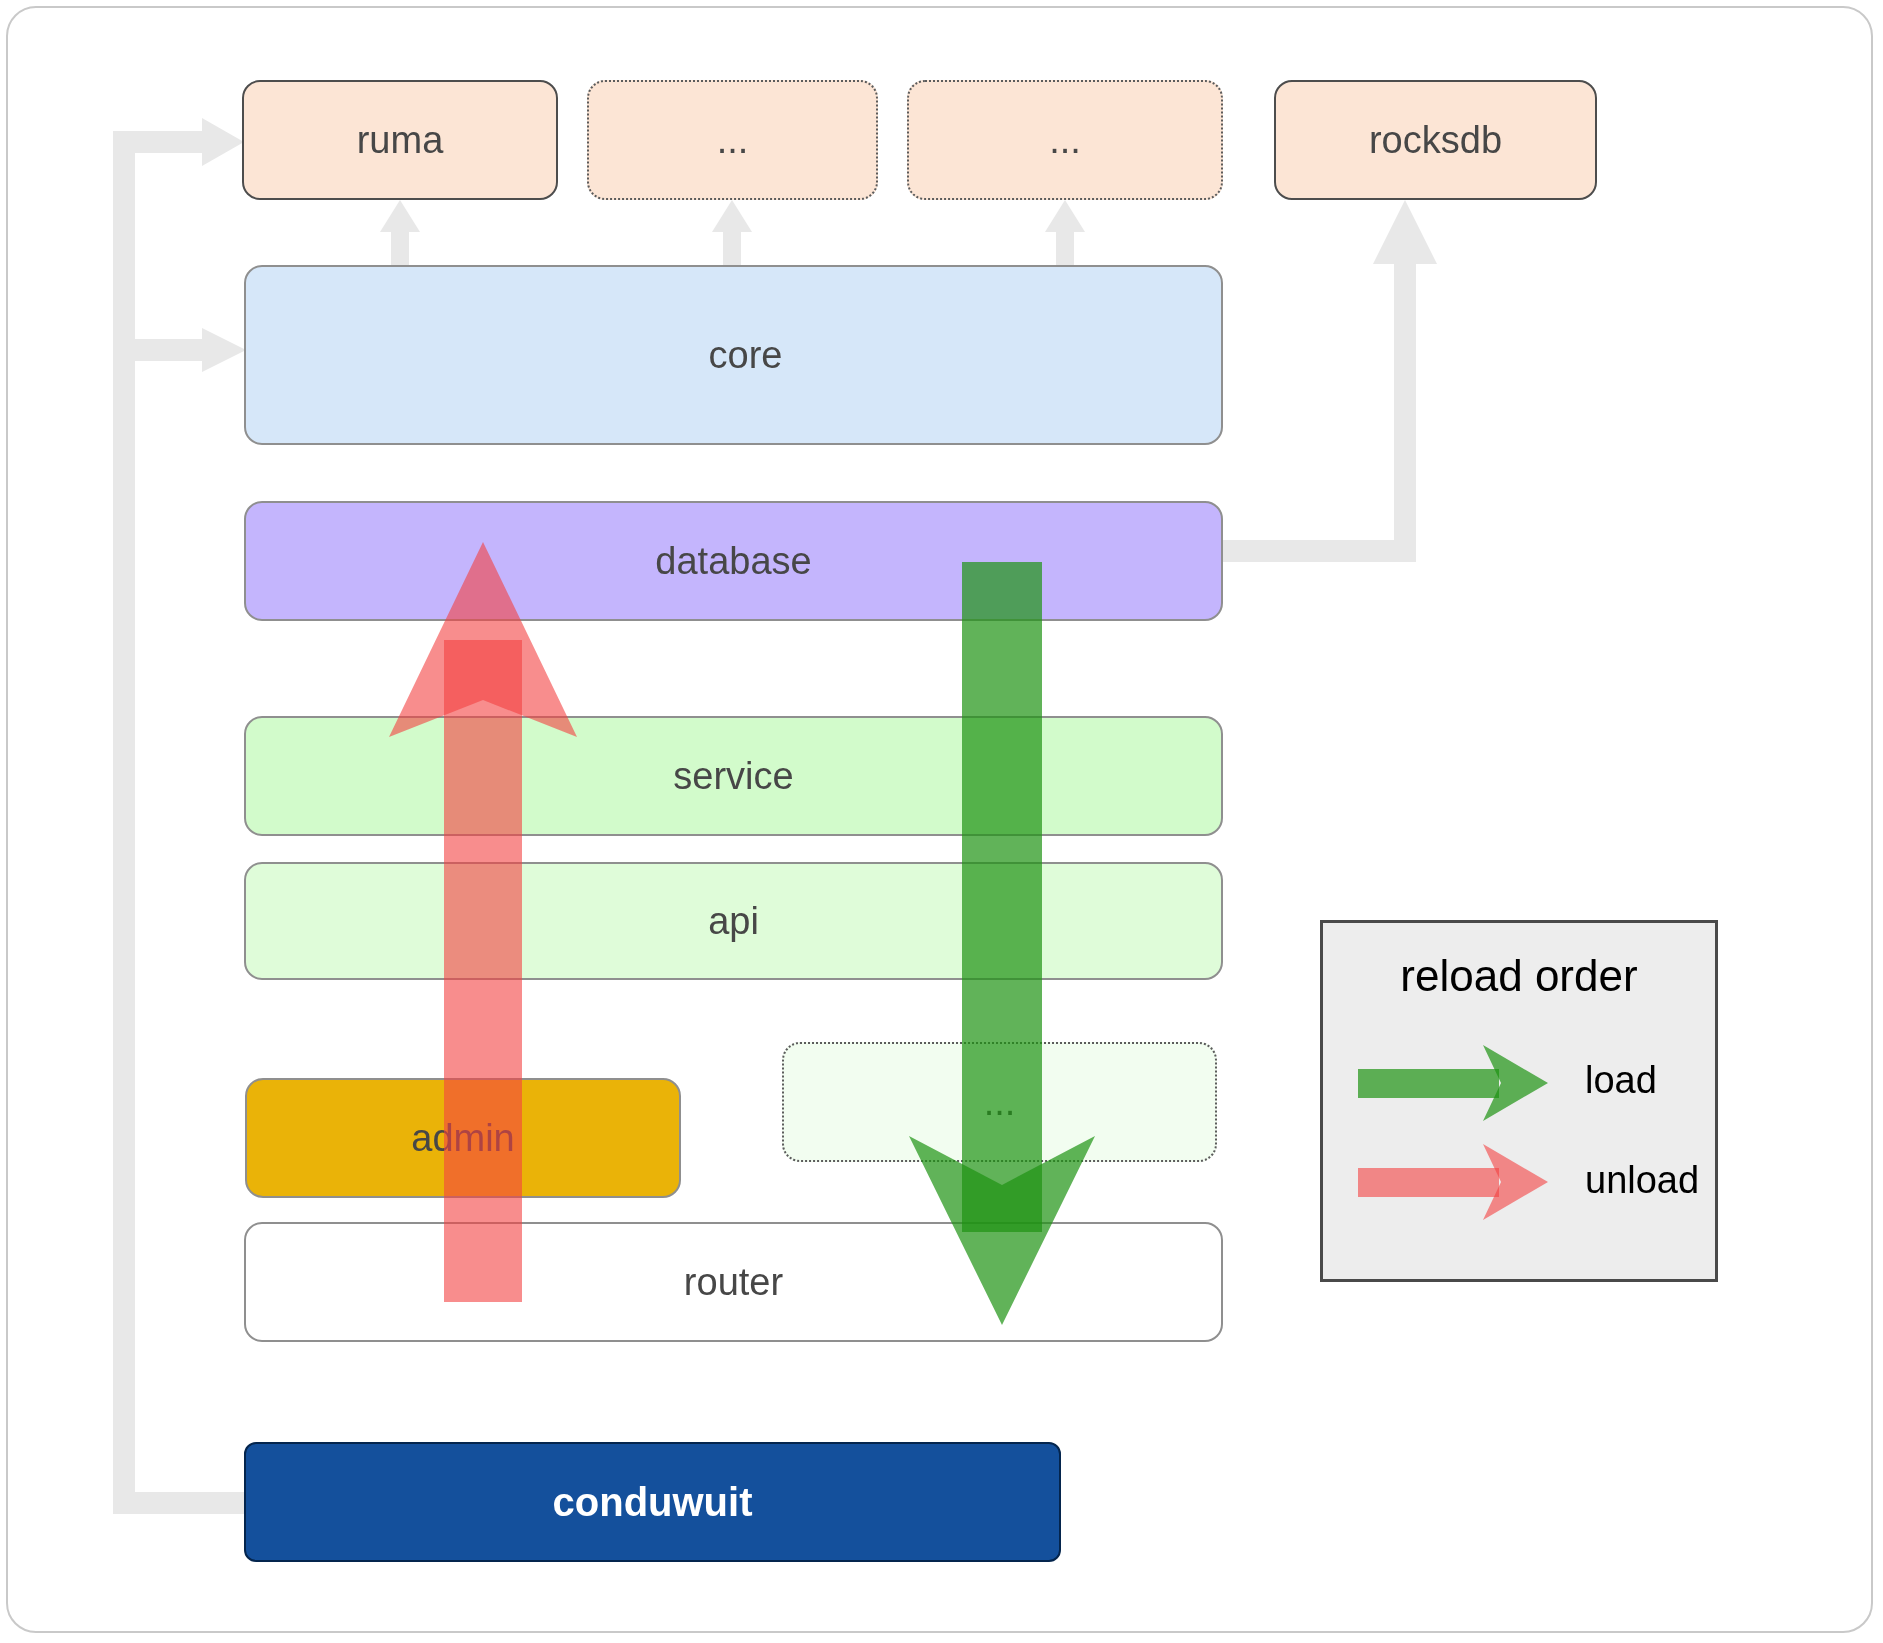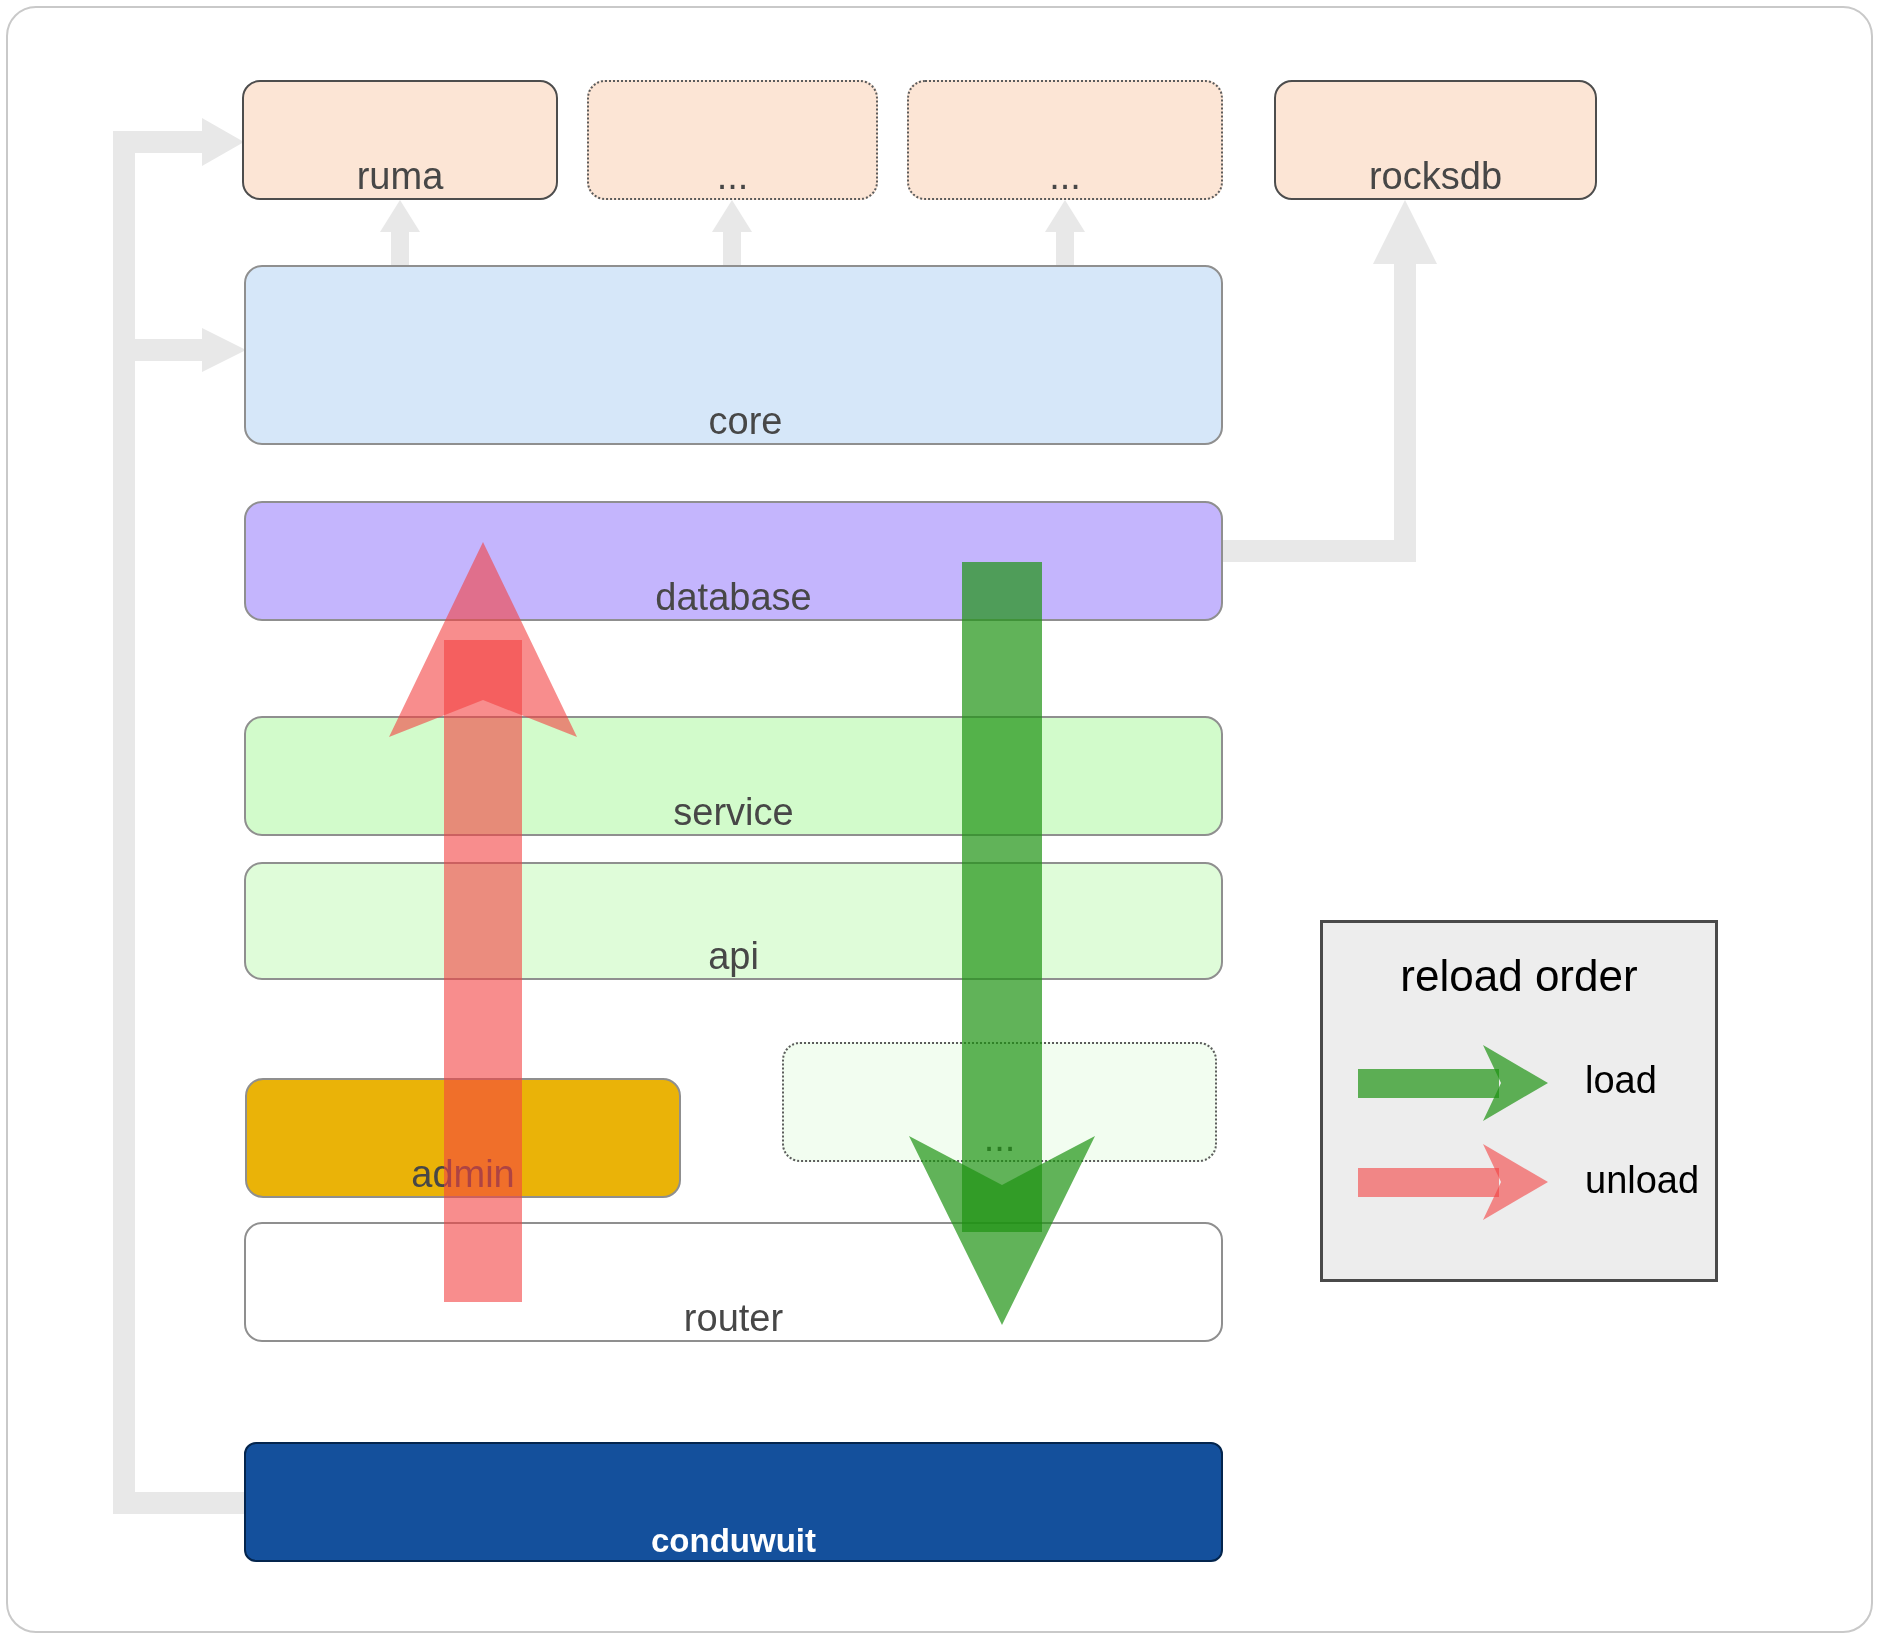--- a/index.html
+++ b/index.html
@@ -2,38 +2,38 @@
 <html><head>
 <meta charset="utf-8">
 <style>
   html,body{margin:0;padding:0;background:#ffffff;}
   body{font-family:"Liberation Sans", sans-serif;}
   #canvas{position:relative;width:1883px;height:1643px;background:#fff;overflow:hidden;}
   #page-frame{position:absolute;left:6px;top:6px;width:1867px;height:1627px;
     border:2px solid #c9c9c9;border-radius:30px;box-sizing:border-box;}
   svg{position:absolute;left:0;top:0;pointer-events:none;}
   #gray-layer{z-index:0;}
-  .node{position:absolute;box-sizing:border-box;display:flex;align-items:flex-end;justify-content:center;
+  .node{position:absolute;box-sizing:border-box;display:flex;align-items:center;justify-content:center;
     font-size:38px;color:#474747;z-index:1;border-radius:18px;}
   .solid-dark{border:2px solid #4d4d4d;}
   .dotted{border:2px dotted #5c5c5c;}
   .gray-border{border:2px solid #8f8f8f;}
   .node-ruma{left:242px;top:80px;width:316px;height:120px;}
   .node-dots1{left:587px;top:80px;width:291px;height:120px;}
   .node-dots2{left:907px;top:80px;width:316px;height:120px;}
   .node-rocksdb{left:1242px;top:80px;width:323px;height:120px;margin-left:32px;}
   .node-core{left:244px;top:265px;width:979px;height:180px;padding-left:24px;}
   .node-database{left:244px;top:501px;width:979px;height:120px;}
   .node-service{left:244px;top:680px;width:979px;height:120px;margin-top:36px;}
   .node-api{left:244px;top:862px;width:979px;height:118px;}
   .node-admin{left:245px;top:1042px;width:436px;height:120px;}
   .node-dots3{left:782px;top:1042px;width:435px;height:120px;}
   .node-router{left:244px;top:1222px;width:979px;height:120px;background:#ffffff;}
-  .node-conduwuit{left:244px;top:1442px;width:979px;height:120px;border:2px solid #04254d;
-    border-radius:12px;color:#ffffff;font-weight:bold;font-size:33px;}
+  .node-conduwuit{left:244px;top:1442px;width:817px;height:120px;border:2px solid #04254d;
+    border-radius:12px;color:#ffffff;font-weight:bold;font-size:40px;}
   #arrow-layer{z-index:3;}
   #legend{position:absolute;left:1320px;top:920px;width:398px;height:362px;box-sizing:border-box;
     border:3px solid #4a4a4a;z-index:1;}
   #legend-title{position:absolute;left:0;top:28px;width:100%;text-align:center;
     font-size:44px;color:#000000;}
   .legend-label{position:absolute;left:262px;font-size:38px;color:#000000;}
   #legend-load-label{top:136px;}
   #legend-unload-label{top:236px;}
 </style>
 </head>

